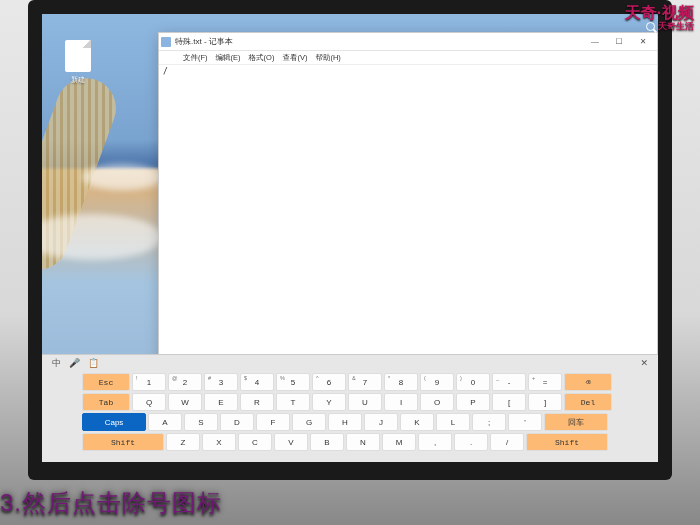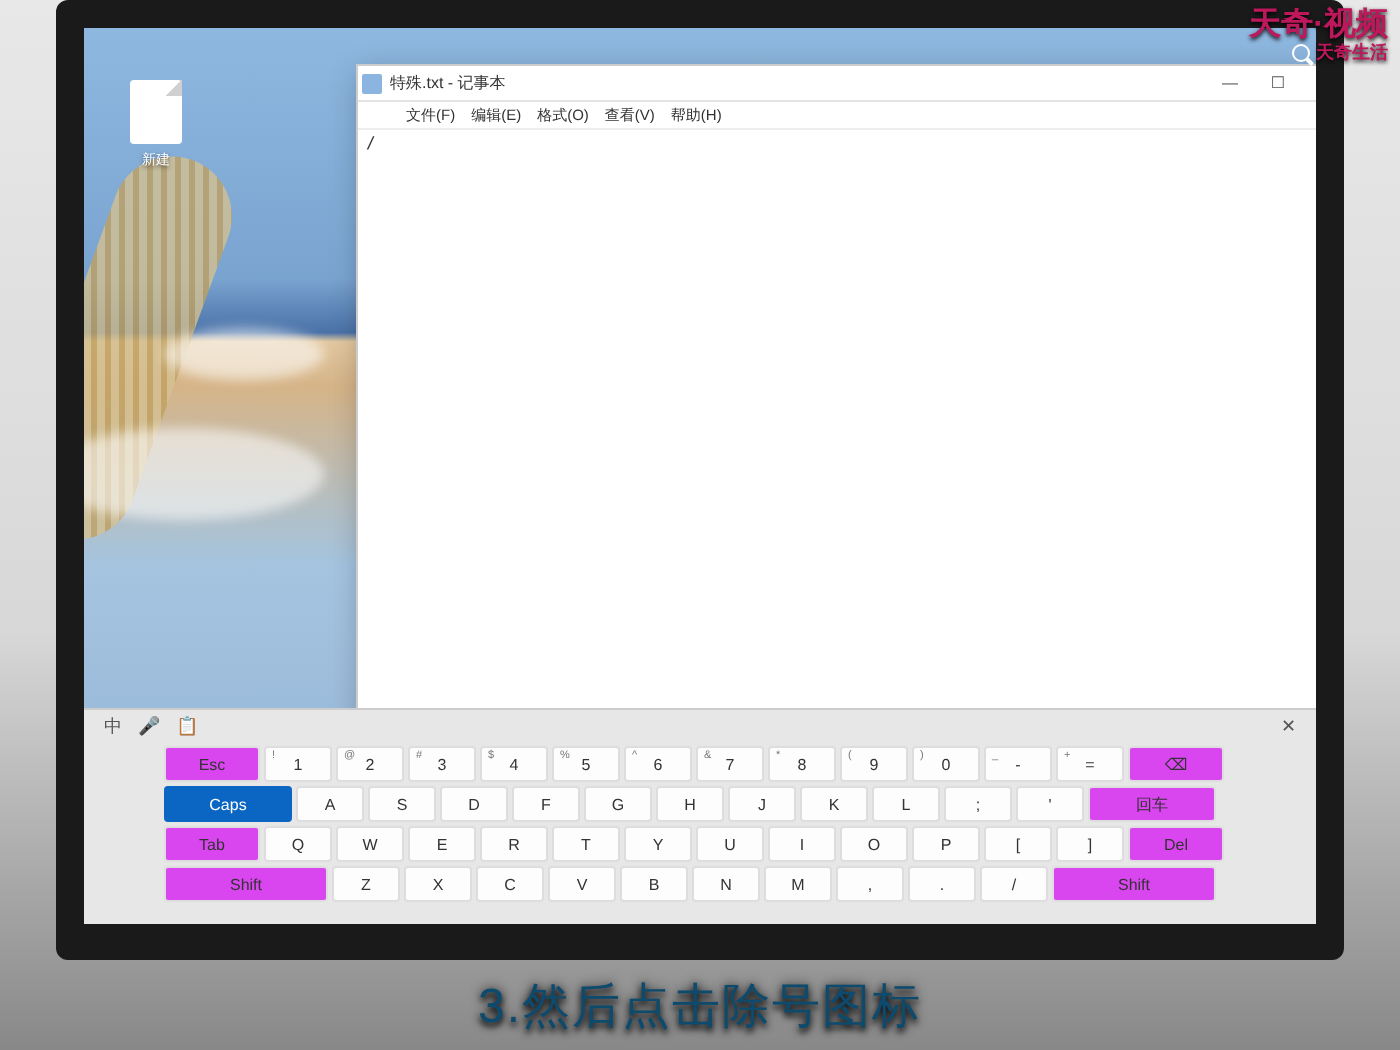--- a/index.html
+++ b/index.html
@@ -31,21 +31,21 @@
     position: absolute; left: 16px; top: 26px; width: 40px; text-align: center;
     color: #fff; font-size: 7px; text-shadow: 0 1px 2px rgba(0,0,0,.6);
   }
   .file-glyph { width: 26px; height: 32px; margin: 0 auto 3px;
     background: #fff; border-radius: 2px; position: relative; }
   .file-glyph::after { content:''; position:absolute; top:0; right:0; width:8px; height:8px;
     background: linear-gradient(135deg, transparent 50%, #d0d0d0 50%); }
 
   
   .notepad {
-    position: absolute; left: 136px; top: 18px; width: 500px; height: 336px;
+    position: absolute; left: 116px; top: 18px; width: 500px; height: 336px;
     background: #fff; border: 1px solid #ccc; box-shadow: 2px 4px 14px rgba(0,0,0,.25);
     display: flex; flex-direction: column;
   }
   .titlebar { height: 18px; display: flex; align-items: center; font-size: 8px;
     padding: 0 2px; color: #333; border-bottom: 1px solid #e4e4e4; }
   .titlebar .ticon { width: 10px; height: 10px; background:#8cb4e0; margin-right:4px; border-radius:1px; }
   .winctrl { margin-left: auto; display: flex; }
   .winctrl span { width: 24px; height: 16px; display:flex; align-items:center; justify-content:center;
     font-size: 8px; color:#555; }
   .menubar { height: 14px; display:flex; gap:8px; font-size:7.5px; color:#333;
@@ -63,37 +63,37 @@
   .osk-body { padding: 2px 40px 4px 40px; }
   .krow { display:flex; gap:2px; margin-bottom:2px; }
   .key {
     background:#fdfdfd; border:1px solid #ddd; border-radius:2px;
     height:18px; display:flex; align-items:center; justify-content:center;
     font-size:8px; color:#333; flex:0 0 auto; position:relative;
   }
   .key .sup { position:absolute; top:1px; left:3px; font-size:5.5px; color:#777; }
   .w1{width:34px} .w15{width:48px} .w2{width:64px} .w25{width:82px}
   .caps { background:#0a66c2; color:#fff; border-color:#0a66c2; }
-  .dim { background:#d946ef; }
+  .dim { background:#fdba74;font-family:Liberation Mono, monospace; }
 
   
   .watermark {
     position:absolute; right:6px; top:4px; color:#be185d; text-shadow:0 1px 2px #000;
     font-weight: 600; text-align:right; line-height: 1.1;
   }
   .watermark .line1 { font-size: 16px; }
   .watermark .line2 { font-size: 9px; display:flex; justify-content:flex-end; gap:3px; }
   .magnify { width:9px; height:9px; border:1.5px solid #fff; border-radius:50%; position:relative; display:inline-block; }
   .magnify::after { content:''; position:absolute; width:4px; height:1.5px; background:#fff;
     bottom:-2px; right:-3px; transform:rotate(45deg); }
 
   
   .caption {
-    position:absolute; left:0; right:0; bottom:6px; text-align:center;
-    font-size:24px; color:#0c4a6e; font-weight:500; letter-spacing:1px;
+    position:absolute; left:0; right:0; bottom:6px; 
+    font-size:24px; color:#701a75; font-weight:500; letter-spacing:1px;
     text-shadow: 0 0 6px rgba(0,0,0,.8), 0 2px 3px rgba(0,0,0,.9);
   }
 </style>
 </head>
 <body>
 
 <div class="monitor">
   <div class="screen">
     <div class="straw"></div>
     <div class="cloud c1"></div>
@@ -178,53 +178,53 @@
             </div>
           <div class="key w1">
               <span class="sup">_</span>
               <span>-</span>
             </div>
           <div class="key w1">
               <span class="sup">+</span>
               <span>=</span>
             </div>
           <div class="key w15 dim">⌫</div>
-        </div>
-        <div class="krow">
-          <div class="key w2 caps">Caps</div>
-          <div class="key w1">A</div>
-          <div class="key w1">S</div>
-          <div class="key w1">D</div>
-          <div class="key w1">F</div>
-          <div class="key w1">G</div>
-          <div class="key w1">H</div>
-          <div class="key w1">J</div>
-          <div class="key w1">K</div>
-          <div class="key w1">L</div>
-          <div class="key w1">;</div>
-          <div class="key w1">'</div>
-          <div class="key w2 dim">回车</div>
         </div>
         <div class="krow">
           <div class="key w15 dim">Tab</div>
           <div class="key w1">Q</div>
           <div class="key w1">W</div>
           <div class="key w1">E</div>
           <div class="key w1">R</div>
           <div class="key w1">T</div>
           <div class="key w1">Y</div>
           <div class="key w1">U</div>
           <div class="key w1">I</div>
           <div class="key w1">O</div>
           <div class="key w1">P</div>
           <div class="key w1">[</div>
           <div class="key w1">]</div>
           <div class="key w15 dim">Del</div>
         </div>
         <div class="krow">
+          <div class="key w2 caps">Caps</div>
+          <div class="key w1">A</div>
+          <div class="key w1">S</div>
+          <div class="key w1">D</div>
+          <div class="key w1">F</div>
+          <div class="key w1">G</div>
+          <div class="key w1">H</div>
+          <div class="key w1">J</div>
+          <div class="key w1">K</div>
+          <div class="key w1">L</div>
+          <div class="key w1">;</div>
+          <div class="key w1">'</div>
+          <div class="key w2 dim">回车</div>
+        </div>
+        <div class="krow">
           <div class="key w25 dim">Shift</div>
           <div class="key w1">Z</div>
           <div class="key w1">X</div>
           <div class="key w1">C</div>
           <div class="key w1">V</div>
           <div class="key w1">B</div>
           <div class="key w1">N</div>
           <div class="key w1">M</div>
           <div class="key w1">,</div>
           <div class="key w1">.</div>

